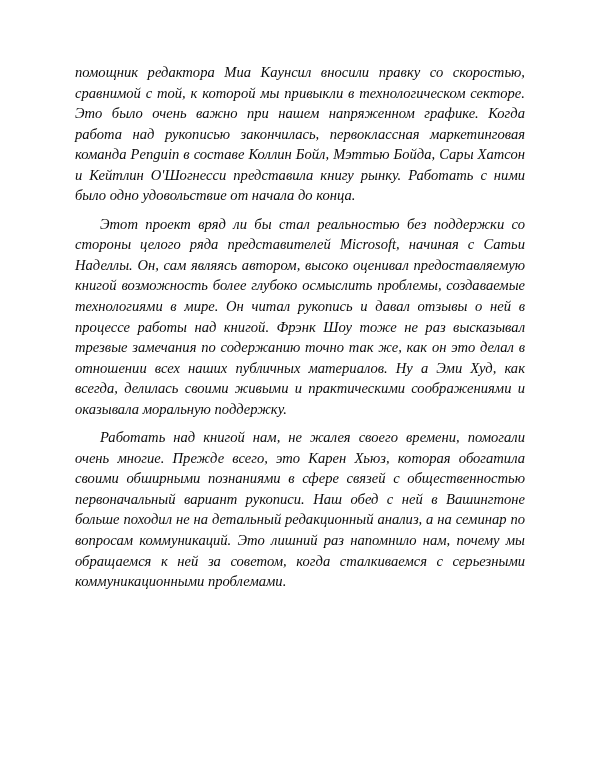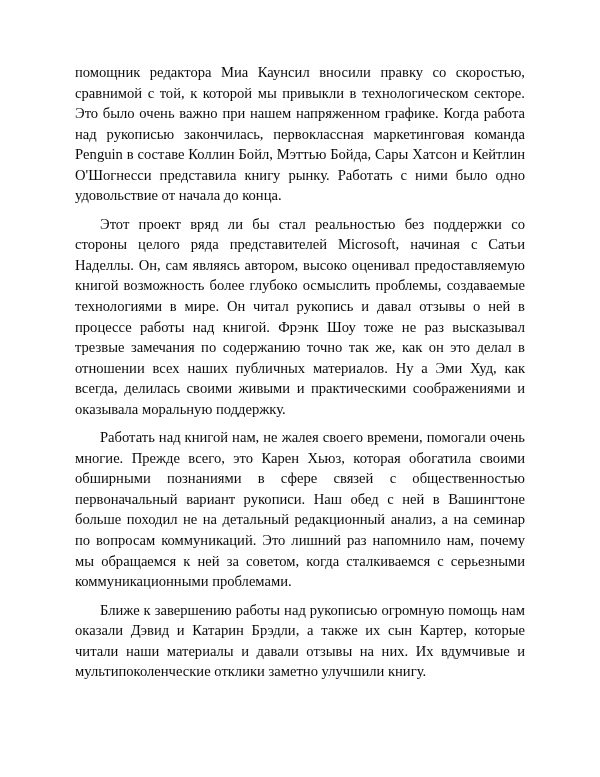--- a/index.html
+++ b/index.html
@@ -19,20 +19,21 @@
     width: 600px;
     height: 777px;
     background: #ffffff;
     box-sizing: border-box;
   }
   .text-block {
     position: absolute;
     left: 75px;
     top: 62px;
     width: 450px;
+    font-style: italic;
   }
   .para {
     margin: 0;
     font-size: 14.6px;
     line-height: 20.55px;
     text-align: justify;
     text-justify: inter-word;
     text-indent: 25px;
     color: #0a0a0a;
     -webkit-font-smoothing: antialiased;
@@ -46,15 +47,14 @@
   }
 </style>
 </head>
 <body>
 
 <div class="page">
   <div class="text-block">
     <p class="para no-indent">помощник редактора Миа Каунсил вносили правку со скоростью, сравнимой с той, к которой мы привыкли в технологическом секторе. Это было очень важно при нашем напряженном графике. Когда работа над рукописью закончилась, первоклассная маркетинговая команда Penguin в составе Коллин Бойл, Мэттью Бойда, Сары Хатсон и Кейтлин О'Шогнесси представила книгу рынку. Работать с ними было одно удовольствие от начала до конца.</p>
     <p class="para">Этот проект вряд ли бы стал реальностью без поддержки со стороны целого ряда представителей Microsoft, начиная с Сатьи Наделлы. Он, сам являясь автором, высоко оценивал предоставляемую книгой возможность более глубоко осмыслить проблемы, создаваемые технологиями в мире. Он читал рукопись и давал отзывы о ней в процессе работы над книгой. Фрэнк Шоу тоже не раз высказывал трезвые замечания по содержанию точно так же, как он это делал в отношении всех наших публичных материалов. Ну а Эми Худ, как всегда, делилась своими живыми и практическими соображениями и оказывала моральную поддержку.</p>
     <p class="para">Работать над книгой нам, не жалея своего времени, помогали очень многие. Прежде всего, это Карен Хьюз, которая обогатила своими обширными познаниями в сфере связей с общественностью первоначальный вариант рукописи. Наш обед с ней в Вашингтоне больше походил не на детальный редакционный анализ, а на семинар по вопросам коммуникаций. Это лишний раз напомнило нам, почему мы обращаемся к ней за советом, когда сталкиваемся с серьезными коммуникационными проблемами.</p>
-    <p class="para">Ближе к завершению работы над рукописью огромную помощь нам оказали Дэвид и Катарин Брэдли, а также их сын Картер, которые читали наши материалы и давали отзывы на них. Их вдумчивые и мультипоколенческие отклики заметно улучшили книгу.</p>
   </div>
 </div>
 
 </body></html>

